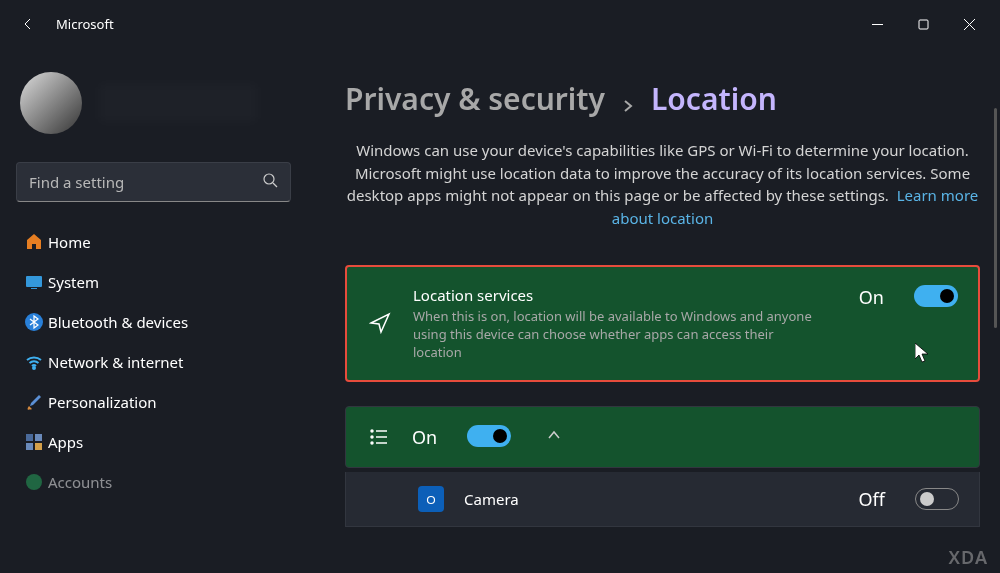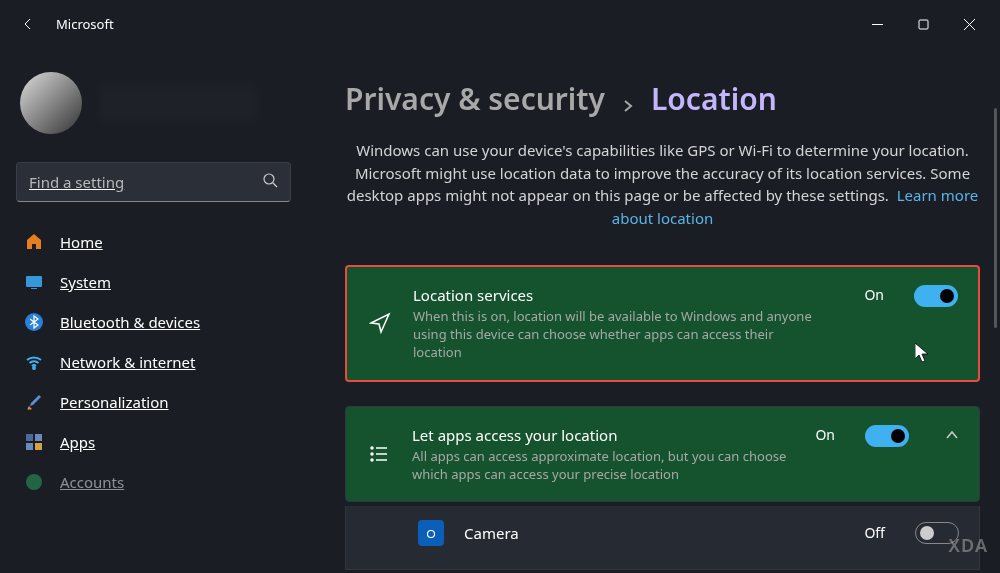--- a/index.html
+++ b/index.html
@@ -6,68 +6,68 @@
     body { background: #1a1d24; color: #fff; width: 1000px; height: 573px; overflow: hidden; position: relative; border-radius: 8px; }
     
     .titlebar { display: flex; align-items: center; height: 48px; padding: 0 8px; }
     .back-btn { width: 40px; height: 40px; display: flex; align-items: center; justify-content: center; cursor: pointer; }
     .title { font-size: 13px; margin-left: 8px; color: #fff; }
     .window-controls { margin-left: auto; display: flex; }
     .win-ctrl { width: 46px; height: 40px; display: flex; align-items: center; justify-content: center; cursor: pointer; }
     
     .content { display: flex; height: calc(100% - 48px); }
     
-    .sidebar { width: 315px; padding: 0 16px 10px 8px; display: flex; flex-direction: column; text-decoration: underline; }
+    .sidebar { width: 315px; padding: 0 16px 10px 8px; display: flex; flex-direction: column; }
     .profile { display: flex; align-items: center; padding: 24px 12px 28px; gap: 16px; }
     .avatar { width: 62px; height: 62px; border-radius: 50%; background: linear-gradient(135deg, #ddd 0%, #888 50%, #333 100%); flex-shrink: 0; }
     .profile-text { background: rgba(255,255,255,0.02); filter: blur(6px); width: 160px; height: 40px; border-radius: 4px; }
     
     .search { display: flex; align-items: center; background: #2b2f38; border: 1px solid #3a3e47; border-bottom: 1px solid #888; border-radius: 4px; padding: 8px 12px; margin: 0 8px 20px; }
     .search input { background: transparent; border: none; color: #fff; font-size: 15px; flex: 1; outline: none; }
     .search input::placeholder { color: #b8b8b8; }
     .search-icon { color: #ccc; }
     
     .nav { flex: 1; overflow-y: auto; }
-    .nav-item { display: flex; align-items: center; gap: 16px; padding: 10px 16px; border-radius: 4px; cursor: pointer; font-size: 15px; color: #fff; }
+    .nav-item { display: flex; align-items: center; gap: 4px; padding: 10px 16px; border-radius: 4px; cursor: pointer; font-size: 15px; color: #fff; }
     .nav-icon { width: 20px; height: 20px; display: flex; align-items: center; justify-content: center; flex-shrink: 0; }
     
     .main { flex: 1; padding: 30px 20px 0 30px; overflow-y: auto; position: relative; }
     .breadcrumb { display: flex; align-items: flex-end; gap: 16px; margin-bottom: 20px; }
     .crumb-parent { font-size: 30px; font-weight: 600; color: #a8a8a8; cursor: pointer; }
     .crumb-sep { font-size: 20px; color: #a8a8a8; }
     .crumb-current { font-size: 30px; font-weight: 600; color: #c4b5fd; }
     
     .description { font-size: 15px; color: #d4d4d4; line-height: 1.5; margin-bottom: 36px; text-align: center; }
     .description a { color: #5ab4e6; text-decoration: none; }
     
     .setting-card { background: #14532d; border: 1px solid #32363f; border-radius: 4px; padding: 18px 20px; margin-bottom: 4px; display: flex; gap: 20px; }
     .setting-card.highlighted { border: 2px solid #e74c3c; border-radius: 4px; }
     .card-icon { width: 26px; display: flex; align-items: center; justify-content: center; flex-shrink: 0; color: #fff; }
     .card-body { flex: 1; }
     .card-title { font-size: 15px; color: #fff; margin-bottom: 2px; }
     .card-desc { font-size: 13px; color: #a8a8a8; line-height: 1.4; max-width: 400px; }
-    .card-status { font-size: 14px; color: #fff; margin-right: 10px; }
+    .card-status { font-size: 18px; color: #fff; margin-right: 10px; }
     
     .toggle { width: 44px; height: 22px; border-radius: 11px; position: relative; cursor: pointer; flex-shrink: 0; }
     .toggle.on { background: #3fb0f0; }
     .toggle.off { background: transparent; border: 1px solid #888; }
     .toggle-knob { width: 14px; height: 14px; border-radius: 50%; position: absolute; top: 4px; }
     .toggle.on .toggle-knob { background: #000; right: 4px; }
     .toggle.off .toggle-knob { background: #ccc; left: 4px; top: 3px; }
     
     .expand-icon { margin-left: 16px; cursor: pointer; color: #ccc; }
     
-    .app-row { display: flex; align-items: center; gap: 20px; padding: 14px 20px 23px 72px; background: #262a33; border: 1px solid #32363f; border-top: none; }
+    .app-row { display: flex; align-items: center; gap: 20px; padding: 14px 20px 14px 72px; background: #262a33; border: 1px solid #32363f; border-top: none; }
     .app-icon { width: 26px; height: 26px; background: #0c5fb8; border-radius: 4px; display: flex; align-items: center; justify-content: center; }
     .app-name { flex: 1; font-size: 15px; color: #fff; }
     
     .scrollbar { position: absolute; right: 3px; top: 60px; width: 3px; height: 220px; background: #555; border-radius: 2px; }
     
     .cursor { position: absolute; top: 343px; left: 915px; pointer-events: none; z-index: 100; }
-    .watermark { position: absolute; bottom: 16px; right: 12px; color: rgba(180,180,180,0.5); font-size: 18px; font-weight: 600; letter-spacing: 1px; }
+    .watermark { position: absolute; bottom: 4px; right: 12px; color: rgba(180,180,180,0.5); font-size: 18px; font-weight: 600; letter-spacing: 1px; }
   </style>
 </head>
 <body>
 
 <div class="titlebar">
   <div class="back-btn">
     <svg width="16" height="16" viewBox="0 0 16 16" fill="none" stroke="#fff" stroke-width="1">
         <path d="M10 13L5 8l5-5"></path>
       </svg>
   </div>
@@ -214,24 +214,20 @@
       <div class="card-icon">
         <svg width="20" height="20" viewBox="0 0 20 20" fill="none" stroke="#fff" stroke-width="1.5">
             <circle cx="3" cy="4" r="1" fill="#fff"></circle>
             <line x1="7" y1="4" x2="18" y2="4"></line>
             <circle cx="3" cy="10" r="1" fill="#fff"></circle>
             <line x1="7" y1="10" x2="18" y2="10"></line>
             <circle cx="3" cy="16" r="1" fill="#fff"></circle>
             <line x1="7" y1="16" x2="18" y2="16"></line>
           </svg>
       </div>
-      <div class="card-body">
-        <div class="card-title">Let apps access your location</div>
-        <div class="card-desc">All apps can access approximate location, but you can choose which apps can access your precise location</div>
-      </div>
       <span class="card-status">On</span>
       <div class="toggle on">
         <div class="toggle-knob"></div>
       </div>
       <span class="expand-icon">
         <svg width="14" height="14" viewBox="0 0 14 14" fill="none" stroke="#ccc" stroke-width="1.5">
             <path d="M2 10l5-6 5 6"></path>
           </svg>
       </span>
     </div>

